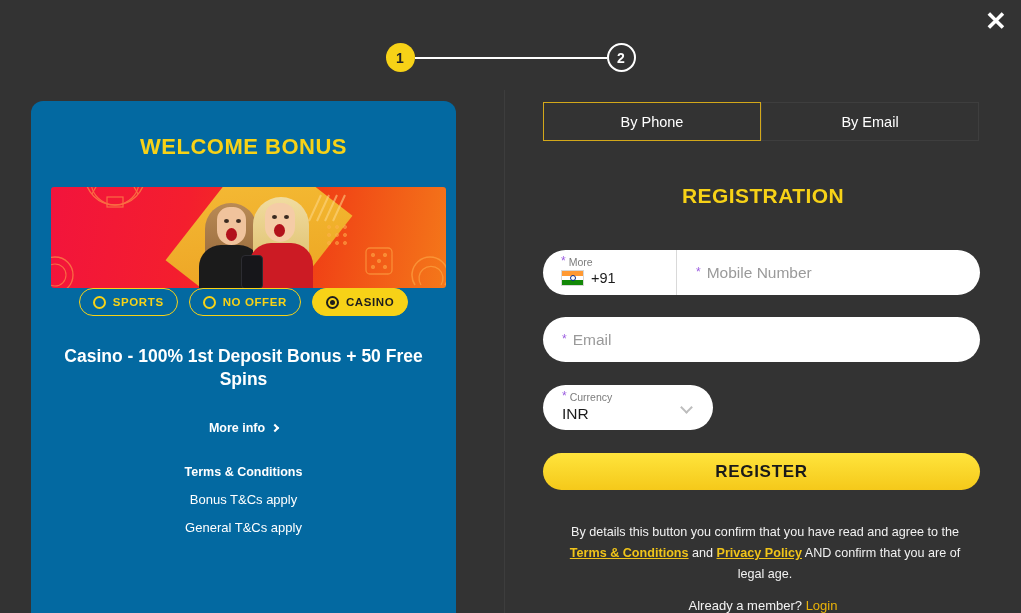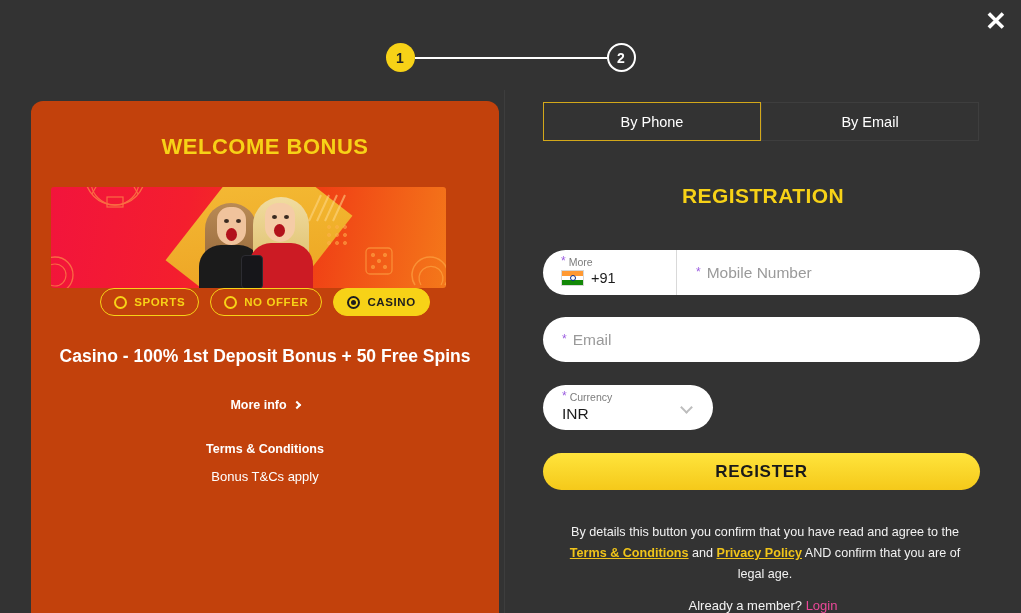--- a/index.html
+++ b/index.html
@@ -54,22 +54,22 @@
     width: 505px; height: 523px; position: relative;
     border-right: 1px solid #3d3d3d;
   }
   .right-col {
     width: 516px; height: 523px; position: relative;
   }
 
   
   .promo-panel {
     position: absolute; left: 31px; top: 11px;
-    width: 468px; height: 512px;
-    background: #c2410c;
+    width: 425px; height: 512px;
+    background: #0369a1;
     border-radius: 12px 12px 0 0;
     padding: 33px 20px 0 20px;
     text-align: center;
     overflow: hidden;
   }
   .promo-title {
     color: #f7d217; font-size: 22px; font-weight: 700;
     letter-spacing: .5px;
   }
   .banner {
@@ -263,21 +263,21 @@
     width: 400px; text-align: center;
     color: #f2f2f2; font-size: 12.6px; line-height: 21px;
   }
   .disclaimer a {
     color: #f0c419; text-decoration: underline; font-weight: 700; cursor: pointer;
   }
   .already {
     position: absolute; left: 0; top: 508px; width: 516px;
     text-align: center; color: #f2f2f2; font-size: 13px;
   }
-  .already a { color: #ec4899; text-decoration: none; cursor: pointer; }
+  .already a { color: #eab308; text-decoration: none; cursor: pointer; }
 </style>
 </head>
 <body>
 
 <div class="modal">
 
   <div class="close-btn">✕</div>
 
   <div class="stepper">
     <div class="step active">1</div>
@@ -372,20 +372,21 @@
         <div class="bonus-head">Casino - 100% 1st Deposit Bonus + 50 Free Spins</div>
 
         <div class="more-info">
           <span>More info</span>
           <span class="chev-r"></span>
         </div>
 
         <div class="tc-block">
           <div class="tc-title">Terms &amp; Conditions</div>
           <span class="tc-link">Bonus T&amp;Cs apply</span>
+          <span class="tc-link">General T&amp;Cs apply</span>
         </div>
 
       </div>
     </div>
 
     <div class="right-col">
 
       <div class="tabs">
         <div class="tab active">By Phone</div>
         <div class="tab idle">By Email</div>

